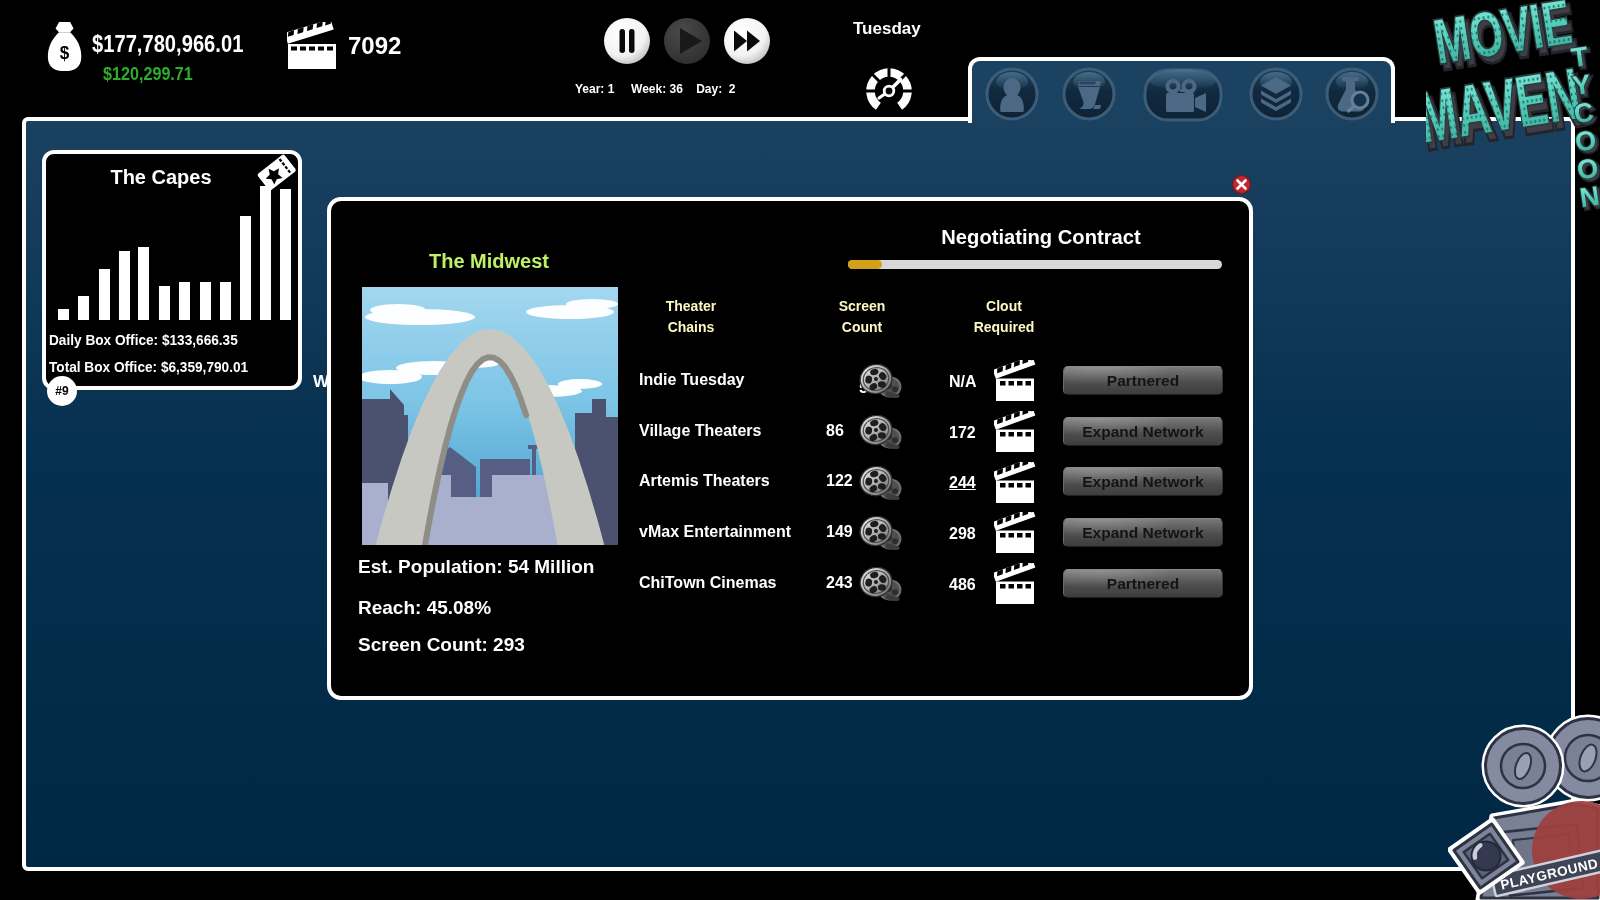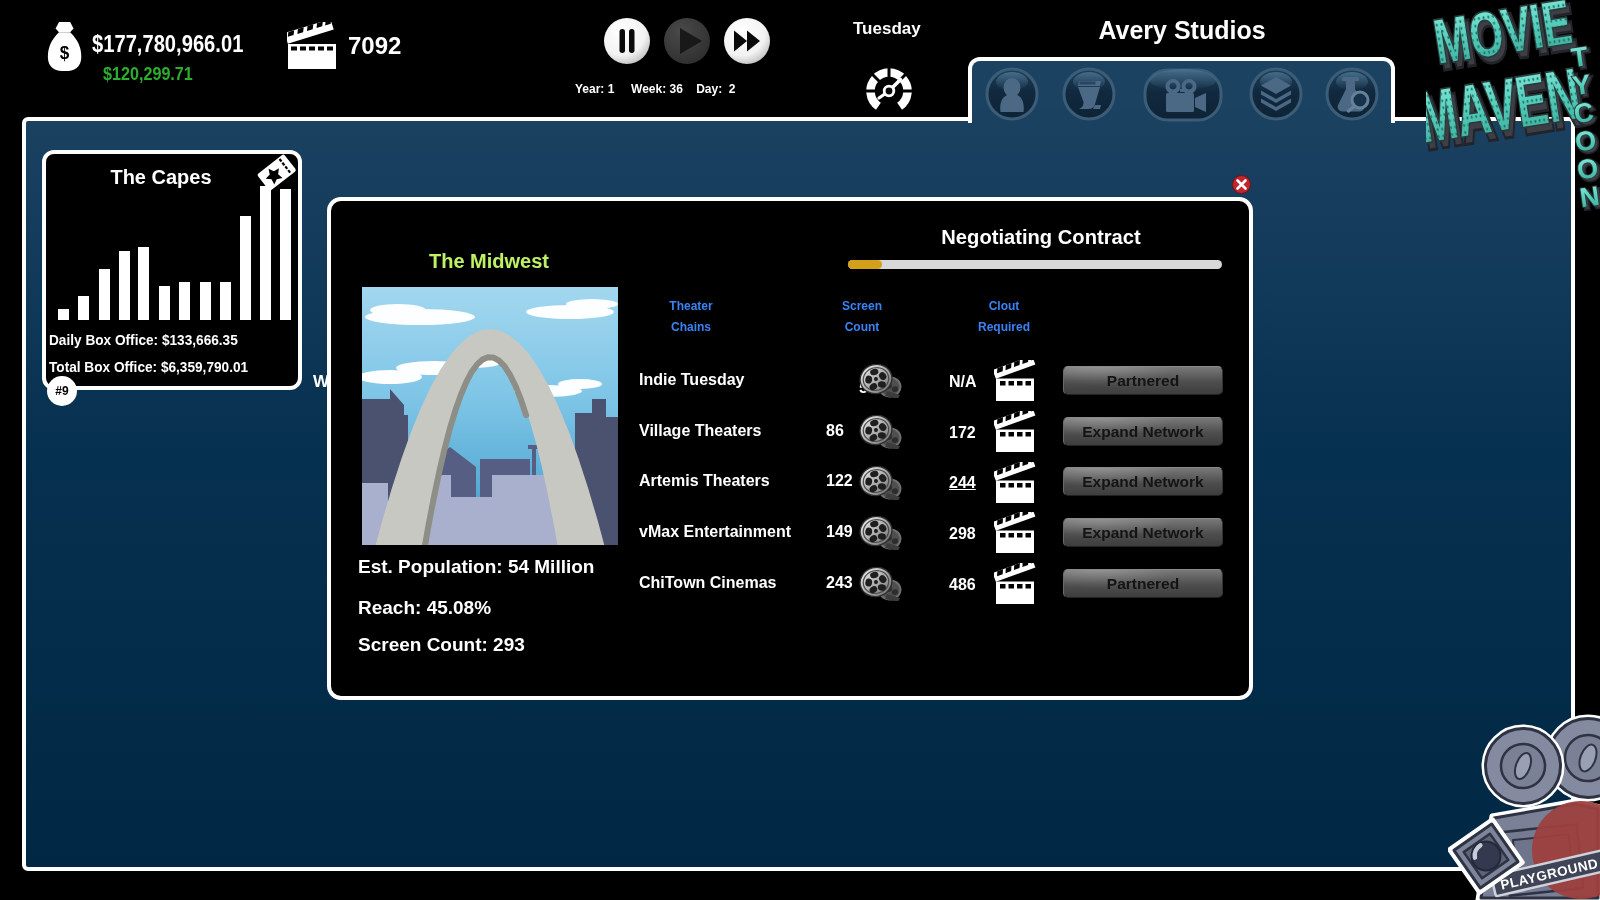--- a/index.html
+++ b/index.html
@@ -39,21 +39,21 @@
   #dialog { left:327px; top:197px; width:926px; height:503px; background:#000;
     border:4px solid #fff; border-radius:14px; z-index:4; }
   #midwesttitle { left:30px; top:49px; width:256px; text-align:center; font-size:20px; color:#bef264; font-weight:bold; }
   #arch { left:31px; top:86px; width:256px; height:258px; }
   #estpop { left:27px; top:355px; font-size:19px; color:#fff; font-weight:bold; }
   #reach  { left:27px; top:396px; font-size:19px; color:#fff; font-weight:bold; }
   #scrcount { left:27px; top:433px; font-size:19px; color:#fff; font-weight:bold; }
   #negtitle { left:520px; top:24px; width:380px; text-align:center; font-size:21px; transform:scaleX(0.96); transform-origin:center; color:#fff; font-weight:bold; }
   #pbar { left:517px; top:59px; width:374px; height:9px; background:#d8d8d8; border-radius:5px; }
   #pfill { left:0px; top:0px; width:34px; height:9px; background:#d2a019; border-radius:5px; }
-  .hdr { position:absolute; text-align:center; font-size:12px; color:#3b82f6; font-weight:bold; line-height:21px; }
+  .hdr { position:absolute; text-align:center; font-size:14px; color:#fef9c3; font-weight:bold; line-height:21px; }
   .rowname { position:absolute; font-size:16px; color:#fff; font-weight:bold; }
   .rowval { position:absolute; width:60px; text-align:left; font-size:16px; color:#fff; font-weight:bold; }
   .clout { position:absolute; width:46px; font-size:16px; color:#fff; font-weight:bold; }
   .gbtn { position:absolute; width:160px; height:29px; border-radius:5px;
     background:radial-gradient(ellipse 110px 30px at 22% -8%, rgba(255,255,255,0.22), rgba(255,255,255,0) 70%),
                linear-gradient(#787878, #4e4e4e 55%, #3d3d3d);
     border-top:1px solid #8a8a8a; border-left:1px solid #6a6a6a; border-right:1px solid #333; border-bottom:1px solid #222;
     color:#141414; font-size:15.5px; font-weight:bold; text-align:center; line-height:28px; }
   #closex { left:901px; top:-26px; width:19px; height:19px; z-index:5; }
 
@@ -252,21 +252,20 @@
       <line x1="23" y1="23" x2="13" y2="30" stroke="#fff" stroke-width="3.2" stroke-linecap="round"></line>
       <circle cx="23" cy="23" r="4.8" fill="#0a0a0a" stroke="#fff" stroke-width="2.8"></circle>
     </svg>
   </div>
 
   <div class="abs white b" id="money1">$177,780,966.01</div>
   <div class="abs b" id="money2">$120,299.71</div>
   <div class="abs white b" id="clapcount">7092</div>
   <div class="abs white b" id="yearline">Year:&nbsp;1&nbsp;&nbsp;&nbsp;&nbsp;&nbsp;Week:&nbsp;36&nbsp;&nbsp;&nbsp;&nbsp;Day:&nbsp;&nbsp;2</div>
   <div class="abs white b" id="tuesday">Tuesday</div>
-  <div class="abs white b" id="studioname">Avery Studios</div>
   <div class="abs white b" id="wletter">W</div>
 
   <div class="abs" id="capes">
     <div class="abs" id="capestitle">The Capes</div>
     <div class="bar" style="left:12px; top:155px; width:11px; height:11px;"></div>
     <div class="bar" style="left:32px; top:142px; width:11px; height:24px;"></div>
     <div class="bar" style="left:53px; top:115px; width:11px; height:51px;"></div>
     <div class="bar" style="left:73px; top:97px;  width:11px; height:69px;"></div>
     <div class="bar" style="left:92px; top:93px;  width:11px; height:73px;"></div>
     <div class="bar" style="left:113px; top:132px; width:11px; height:34px;"></div>

